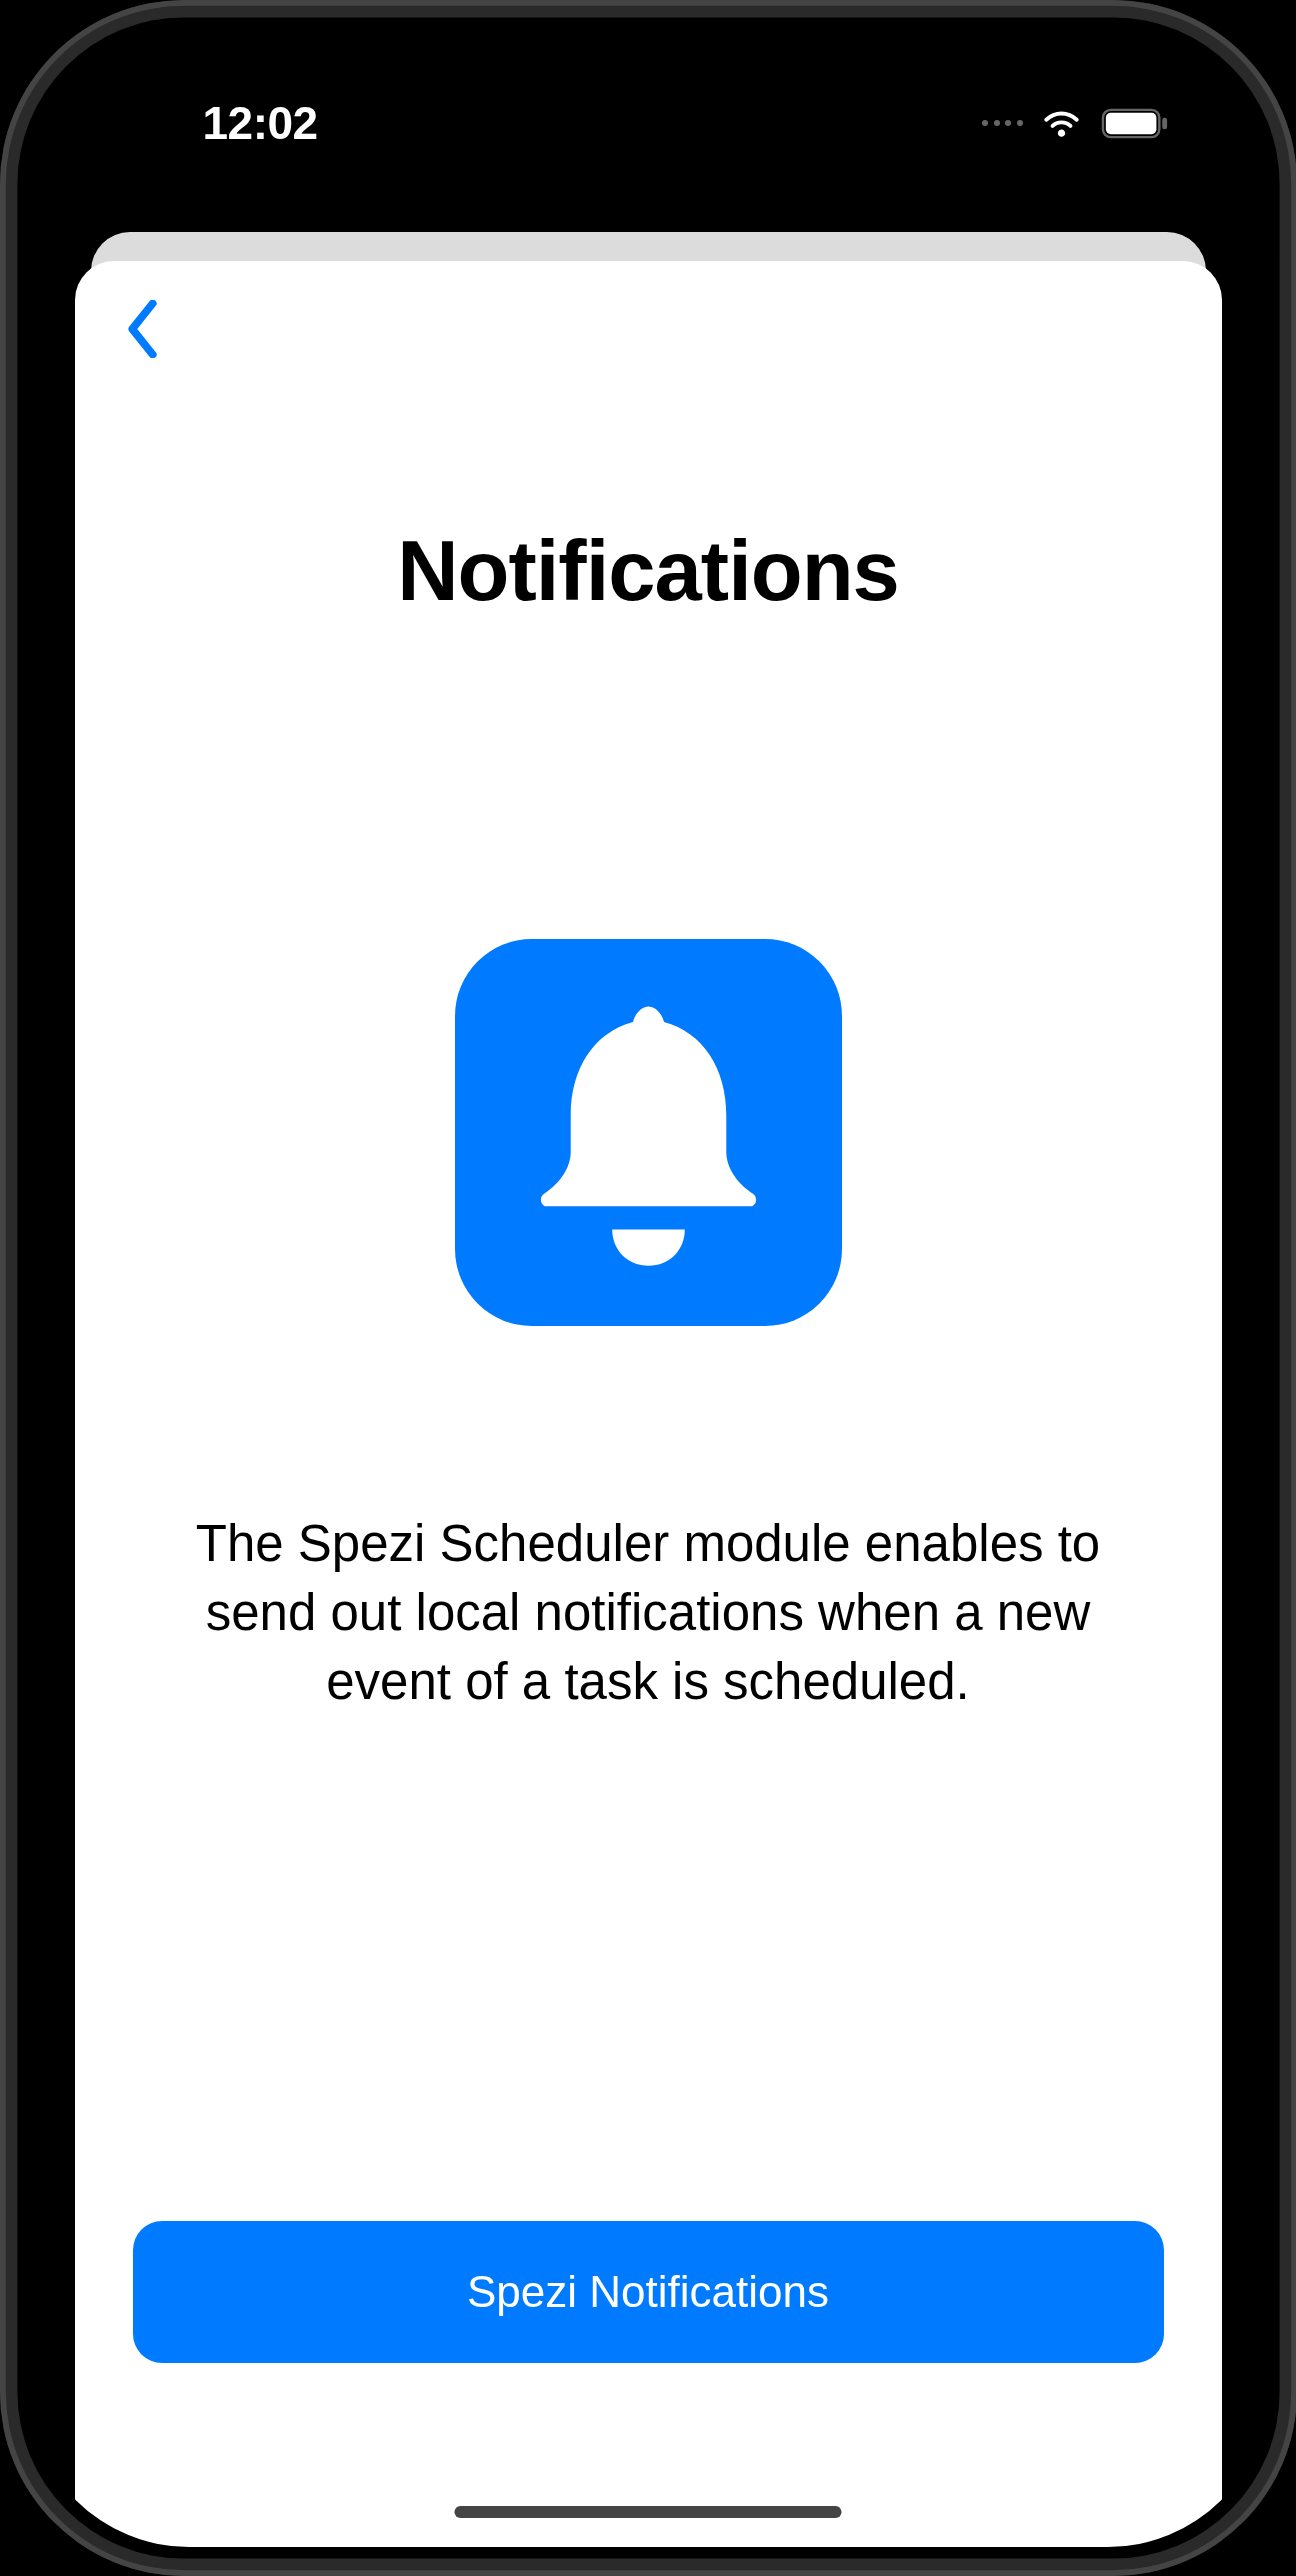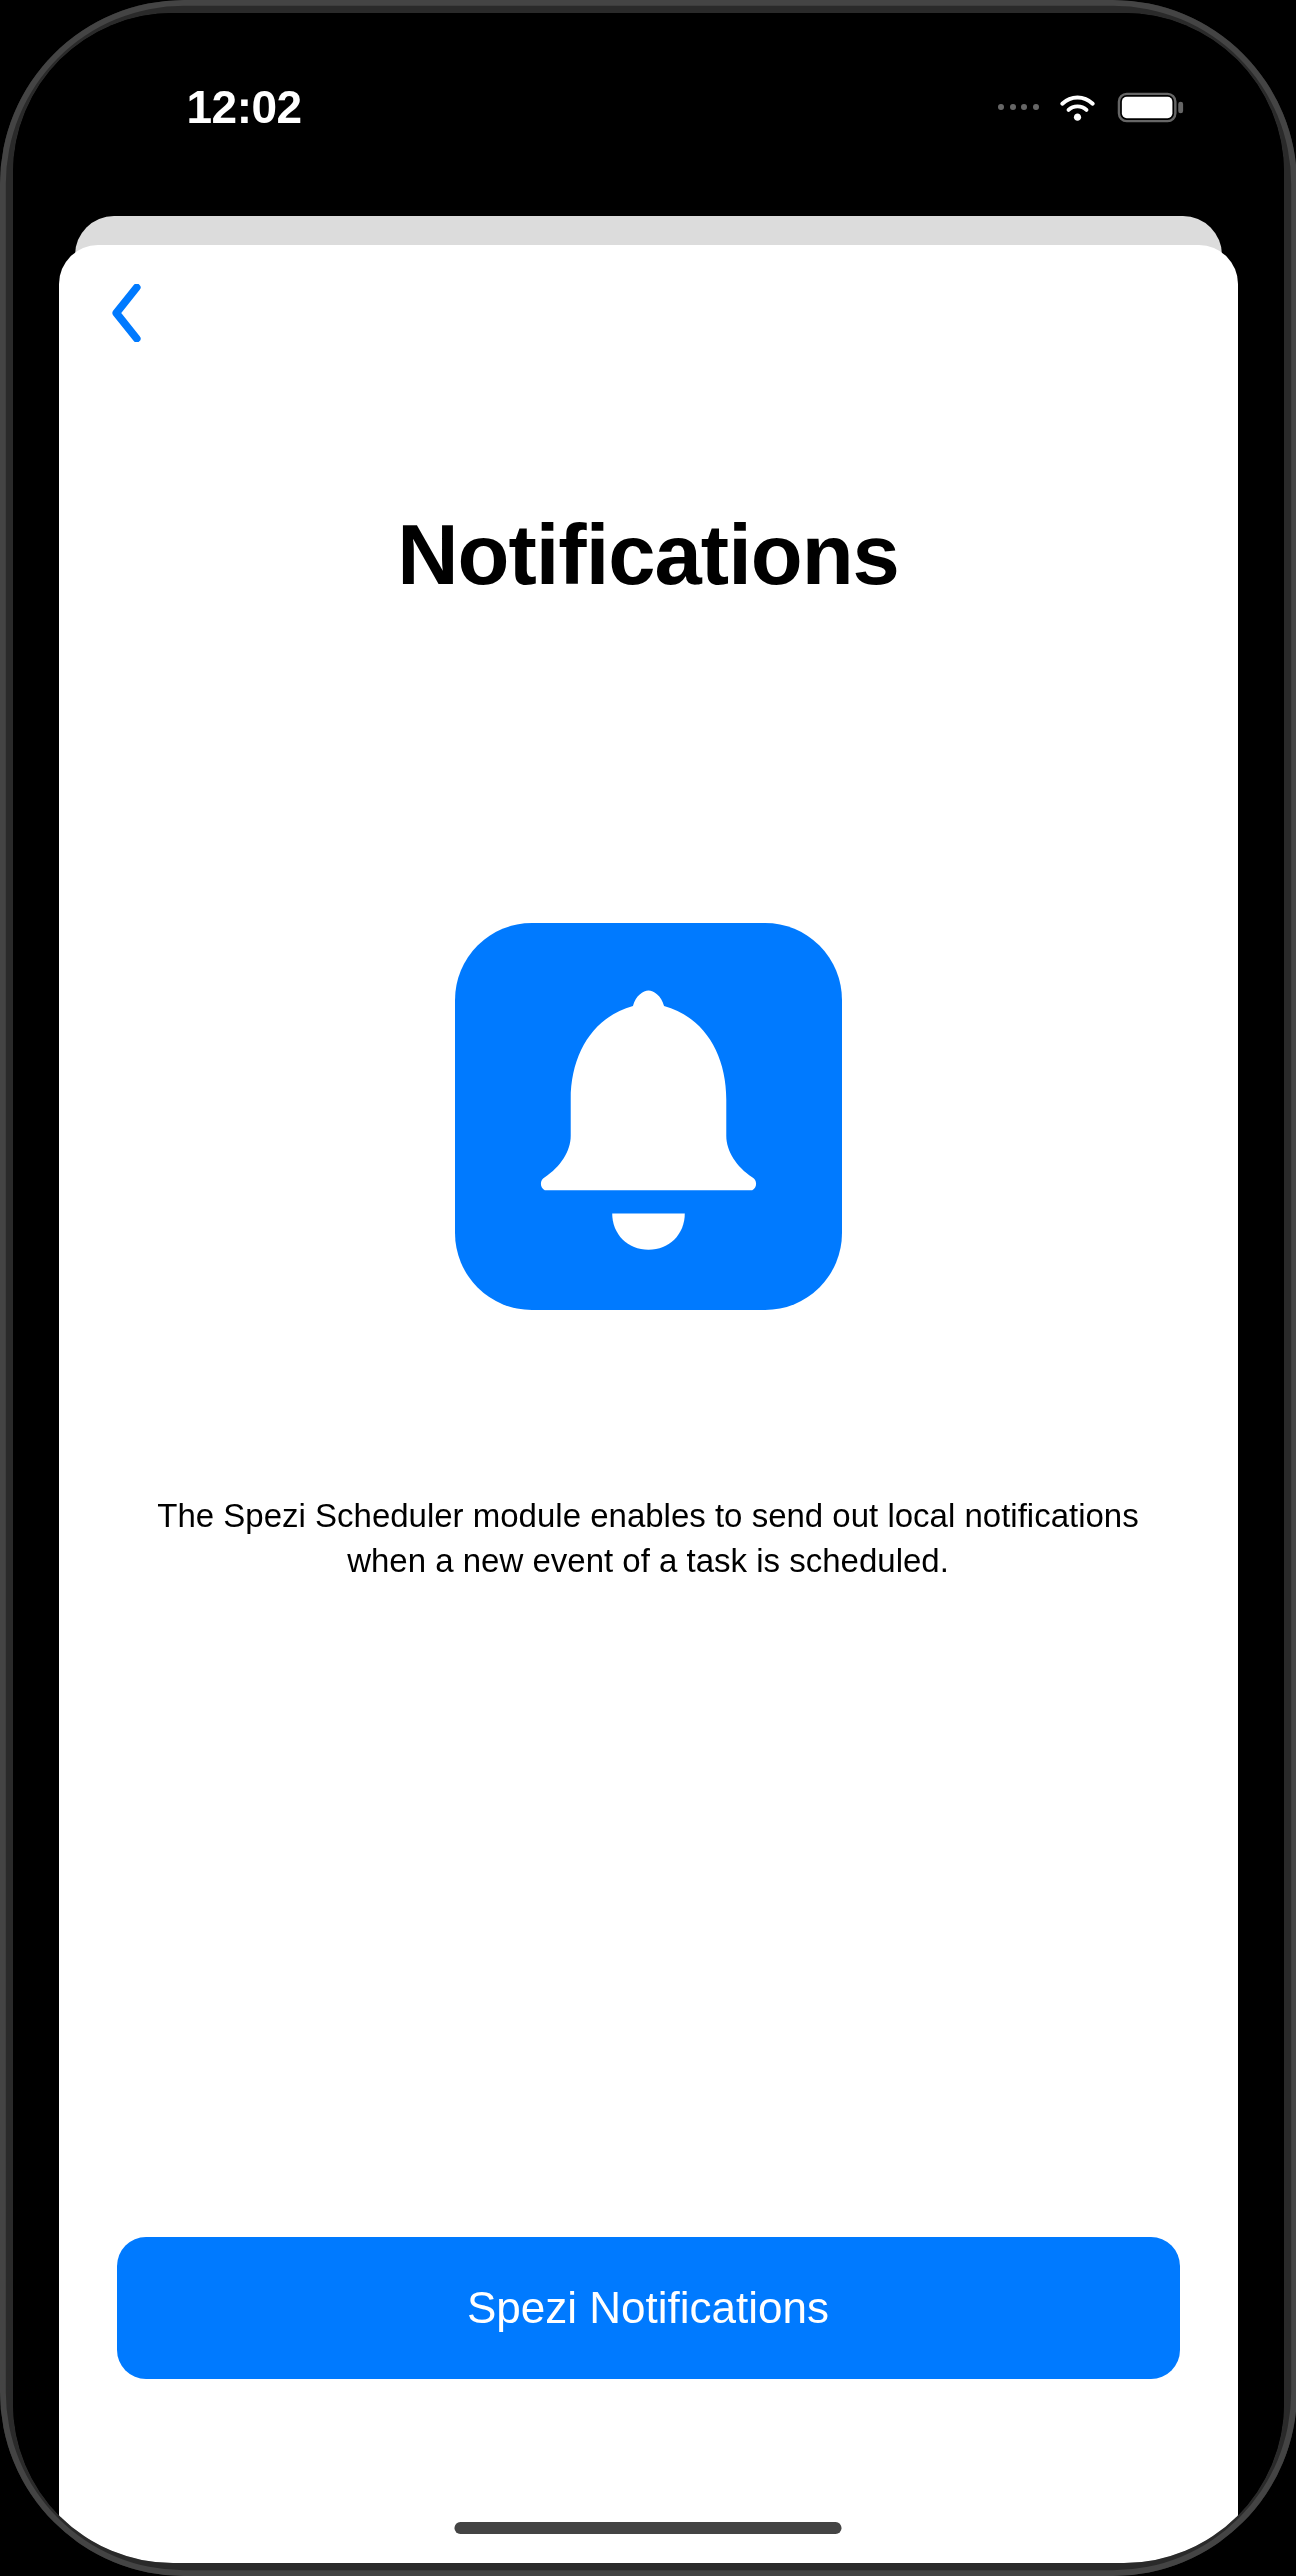--- a/index.html
+++ b/index.html
@@ -28,21 +28,21 @@
       align-items: center;
     }
 
     .device-frame {
       position: relative;
       width: 1297px;
       height: 2576px;
       background: #000;
       border-radius: 184px;
       box-shadow: inset 0 0 0 5.8px #444, inset 0 0 0 17.4px #2a2a2a;
-      padding: 13px;
+      padding: 29px;
     }
 
     .device-inner {
       position: relative;
       width: 100%;
       height: 100%;
       border-radius: 160px;
       overflow: hidden;
       background: #000;
     }
@@ -189,21 +189,21 @@
       justify-content: center;
       margin-top: 319px;
     }
 
     .bell-icon svg {
       width: 261px;
       height: 280px;
     }
 
     .description-text {
-      font-size: 33px;
+      font-size: 51px;
       font-weight: 400;
       color: #000;
       margin-top: 184px;
       line-height: 1.35;
       padding: 0 9.7px;
     }
 
     .button-container {
       padding: 0 58px 184px;
     }

